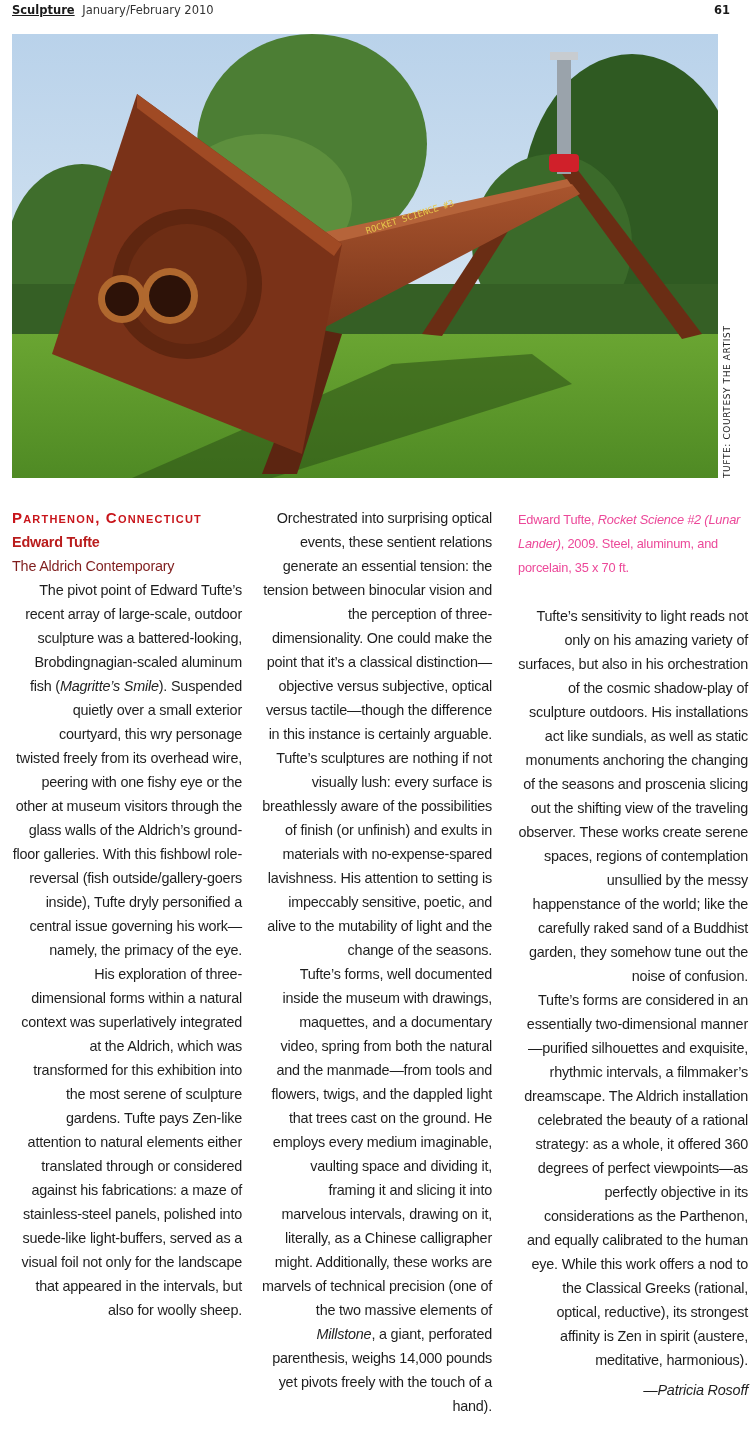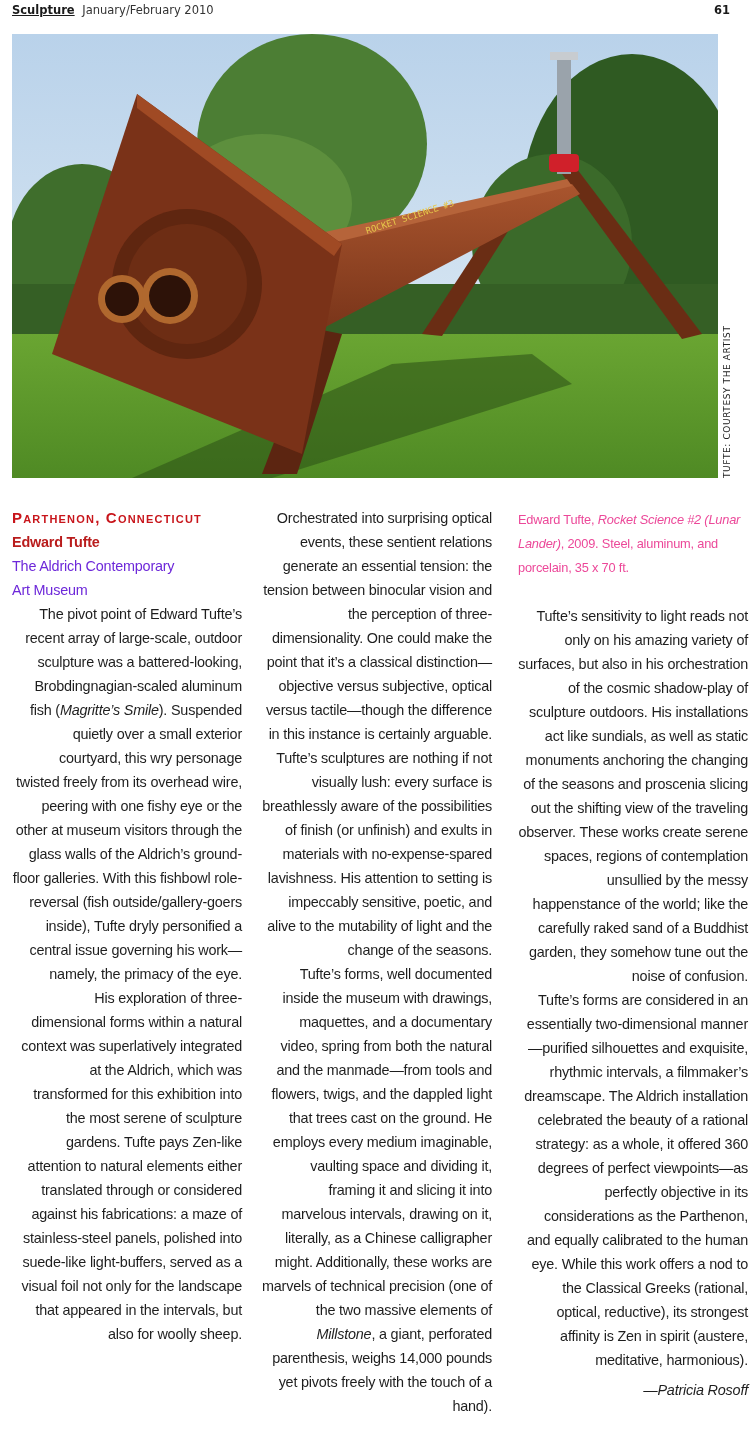--- a/index.html
+++ b/index.html
@@ -19,21 +19,21 @@
             color: #222; white-space: nowrap; }
 
   .col { position: absolute; top: 506px; width: 230px; font-family: "Liberation Sans", "DejaVu Sans", sans-serif;
          font-size: 14.4px; line-height: 24px; color: #1e1e1e; letter-spacing: -0.2px; }
   .col1 { left: 12px; }
   .col2 { left: 262px; }
   .col3 { left: 518px; }
 
   .location { color: #c8151b; font-weight: bold; font-variant: small-caps; letter-spacing: 1.2px; font-size: 15px; }
   .artist { color: #b91c1c; font-weight: bold; }
-  .venue { color: #6d28d9; }
+  .venue { color: #7f1d1d; }
   .para { margin: 0; text-align: right; }
   .indent { text-indent: 12px; }
   .caption { font-size: 12.8px; line-height: 24px; color: #ec4899; margin-bottom: 24px; padding-top: 2px;}
   .sig { text-align: right; font-style: italic; margin-top: 6px; }
   em { font-style: italic; }
 </style>
 </head>
 <body>
 
 <div class="header">
@@ -99,21 +99,20 @@
     <text x="355" y="200" font-size="9" fill="#e6c84a" font-family="DejaVu Sans Mono, monospace" transform="rotate(-18 355 200)">ROCKET SCIENCE #3</text>
   </svg>
 </div>
 
 <div class="credit">TUFTE: COURTESY THE ARTIST</div>
 
 <div class="col col1">
   <div class="location">Parthenon, Connecticut</div>
   <div class="artist">Edward Tufte</div>
   <div class="venue">The Aldrich Contemporary</div>
-  <div class="venue">Art Museum</div>
   <p class="para"><span>The pivot point of Edward Tufte’s recent array of large-scale, outdoor sculpture was a battered-looking, Brobdingnagian-scaled aluminum fish (</span><em>Magritte’s Smile</em><span>). Suspended quietly over a small exterior courtyard, this wry personage twisted freely from its overhead wire, peering with one fishy eye or the other at museum visitors through the glass walls of the Aldrich’s ground-floor galleries. With this fishbowl role-reversal (fish outside/gallery-goers inside), Tufte dryly personified a central issue governing his work—namely, the primacy of the eye.</span></p>
   <p class="para indent">His exploration of three-dimensional forms within a natural context was superlatively integrated at the Aldrich, which was transformed for this exhibition into the most serene of sculpture gardens. Tufte pays Zen-like attention to natural elements either translated through or considered against his fabrications: a maze of stainless-steel panels, polished into suede-like light-buffers, served as a visual foil not only for the landscape that appeared in the intervals, but also for woolly sheep.</p>
 </div>
 
 <div class="col col2">
   <p class="para indent">Orchestrated into surprising optical events, these sentient relations generate an essential tension: the tension between binocular vision and the perception of three-dimensionality. One could make the point that it’s a classical distinction—objective versus subjective, optical versus tactile—though the difference in this instance is certainly arguable. Tufte’s sculptures are nothing if not visually lush: every surface is breathlessly aware of the possibilities of finish (or unfinish) and exults in materials with no-expense-spared lavishness. His attention to setting is impeccably sensitive, poetic, and alive to the mutability of light and the change of the seasons.</p>
   <p class="para indent"><span>Tufte’s forms, well documented inside the museum with drawings, maquettes, and a documentary video, spring from both the natural and the manmade—from tools and flowers, twigs, and the dappled light that trees cast on the ground. He employs every medium imaginable, vaulting space and dividing it, framing it and slicing it into marvelous intervals, drawing on it, literally, as a Chinese calligrapher might. Additionally, these works are marvels of technical precision (one of the two massive elements of </span><em>Millstone</em><span>, a giant, perforated parenthesis, weighs 14,000 pounds yet pivots freely with the touch of a hand).</span></p>
 </div>
 
 <div class="col col3">

